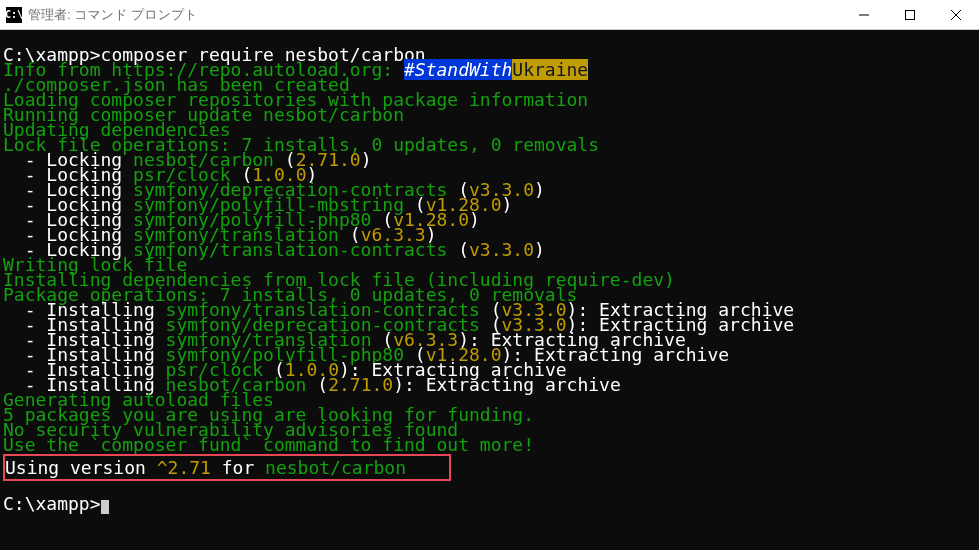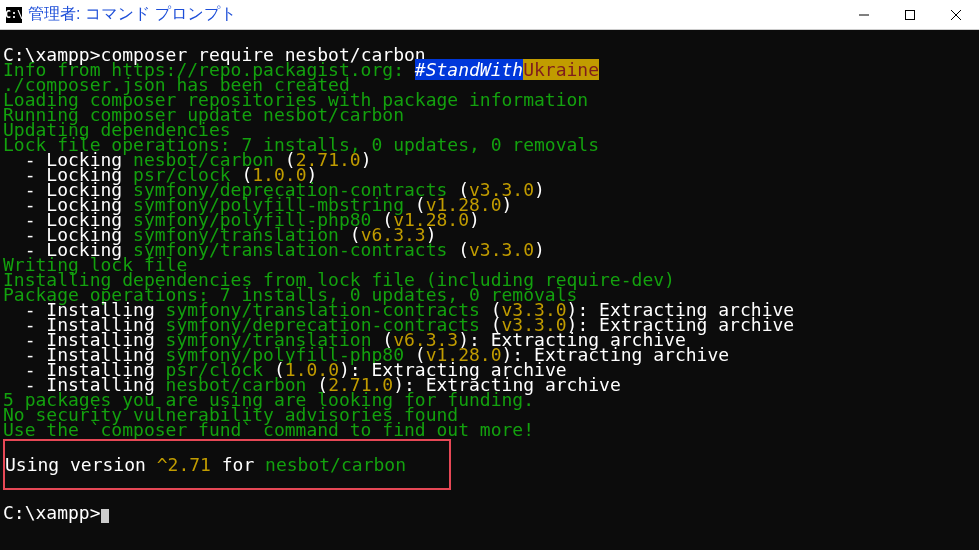--- a/index.html
+++ b/index.html
@@ -36,22 +36,22 @@
   height: 16px;
   display: flex;
   align-items: center;
   justify-content: center;
   font-size: 10px;
   background: #000;
   color: #fff;
   font-weight: bold;
 }
 .title {
-  font-size: 16px;
-  color: #1d4ed8;
+  font-size: 13px;
+  color: #737373;
   font-family: 'Meiryo', 'MS Gothic', sans-serif;
 }
 .titlebar-right {
   display: flex;
 }
 .control-btn {
   width: 46px;
   height: 30px;
   display: flex;
   align-items: center;
@@ -66,25 +66,25 @@
   font-size: 18px;
   line-height: 15px;
   overflow: hidden;
   font-family: 'MS Gothic', 'Consolas', monospace;
 }
 .line { white-space: pre; color: #ccc; }
 .white { color: #ffffff; }
 .green { color: #13a10e; }
 .yellow { color: #c19c00; margin-top: 18px; }
 .blue-bg { background: #0037da; color: #ffffff; font-style: italic; }
-.yellow-bg { background: #c19c00; color: #7f1d1d; }
+.yellow-bg { background: #c19c00; color: #0f172a; }
 .red-box {
   border: 2px solid #e74856;
   display: inline-block;
-  padding: 16px 0;
+  padding: 4px 0;
   margin-top: 2px;
 }
 .cursor {
   display: inline-block;
   width: 8px;
   height: 14px;
   background: #ccc;
   vertical-align: text-bottom;
 }
 </style>
@@ -113,21 +113,21 @@
             <line x1="0" y1="0" x2="10" y2="10" stroke="#000" stroke-width="1"></line>
             <line x1="10" y1="0" x2="0" y2="10" stroke="#000" stroke-width="1"></line>
           </svg>
       </div>
     </div>
   </div>
 
   <div class="terminal">
     <div class="line">&nbsp;</div>
     <div class="line"><span class="white">C:\xampp&gt;</span><span class="white">composer require nesbot/carbon</span></div>
-    <div class="line"><span class="green">Info from https://repo.packagist.org: </span><span class="blue-bg">#StandWith</span><span class="yellow-bg">Ukraine</span></div>
+    <div class="line"><span class="green">Info from https://repo.autoload.org: </span><span class="blue-bg">#StandWith</span><span class="yellow-bg">Ukraine</span></div>
     <div class="line green">./composer.json has been created</div>
     <div class="line green">Loading composer repositories with package information</div>
     <div class="line green">Running composer update nesbot/carbon</div>
     <div class="line green">Updating dependencies</div>
     <div class="line green">Lock file operations: 7 installs, 0 updates, 0 removals</div>
     <div class="line"><span class="white">  - Locking </span><span class="green">nesbot/carbon</span><span class="white"> (</span><span class="yellow">2.71.0</span><span class="white">)</span></div>
     <div class="line"><span class="white">  - Locking </span><span class="green">psr/clock</span><span class="white"> (</span><span class="yellow">1.0.0</span><span class="white">)</span></div>
     <div class="line"><span class="white">  - Locking </span><span class="green">symfony/deprecation-contracts</span><span class="white"> (</span><span class="yellow">v3.3.0</span><span class="white">)</span></div>
     <div class="line"><span class="white">  - Locking </span><span class="green">symfony/polyfill-mbstring</span><span class="white"> (</span><span class="yellow">v1.28.0</span><span class="white">)</span></div>
     <div class="line"><span class="white">  - Locking </span><span class="green">symfony/polyfill-php80</span><span class="white"> (</span><span class="yellow">v1.28.0</span><span class="white">)</span></div>
@@ -135,20 +135,21 @@
     <div class="line"><span class="white">  - Locking </span><span class="green">symfony/translation-contracts</span><span class="white"> (</span><span class="yellow">v3.3.0</span><span class="white">)</span></div>
     <div class="line green">Writing lock file</div>
     <div class="line green">Installing dependencies from lock file (including require-dev)</div>
     <div class="line green">Package operations: 7 installs, 0 updates, 0 removals</div>
     <div class="line"><span class="white">  - Installing </span><span class="green">symfony/translation-contracts</span><span class="white"> (</span><span class="yellow">v3.3.0</span><span class="white">): Extracting archive</span></div>
     <div class="line"><span class="white">  - Installing </span><span class="green">symfony/deprecation-contracts</span><span class="white"> (</span><span class="yellow">v3.3.0</span><span class="white">): Extracting archive</span></div>
     <div class="line"><span class="white">  - Installing </span><span class="green">symfony/translation</span><span class="white"> (</span><span class="yellow">v6.3.3</span><span class="white">): Extracting archive</span></div>
     <div class="line"><span class="white">  - Installing </span><span class="green">symfony/polyfill-php80</span><span class="white"> (</span><span class="yellow">v1.28.0</span><span class="white">): Extracting archive</span></div>
     <div class="line"><span class="white">  - Installing </span><span class="green">psr/clock</span><span class="white"> (</span><span class="yellow">1.0.0</span><span class="white">): Extracting archive</span></div>
     <div class="line"><span class="white">  - Installing </span><span class="green">nesbot/carbon</span><span class="white"> (</span><span class="yellow">2.71.0</span><span class="white">): Extracting archive</span></div>
+    <div class="line green">Generating autoload files</div>
     <div class="line green">5 packages you are using are looking for funding.</div>
     <div class="line green">No security vulnerability advisories found</div>
     <div class="line green">Use the `composer fund` command to find out more!</div>
     <div class="red-box">
       <div class="line"><span class="white">Using version </span><span class="yellow">^2.71</span><span class="white"> for </span><span class="green">nesbot/carbon</span><span class="white">    </span></div>
     </div>
     <div class="line">&nbsp;</div>
     <div class="line"><span class="white">C:\xampp&gt;</span><span class="cursor"></span></div>
   </div>
 </div>

